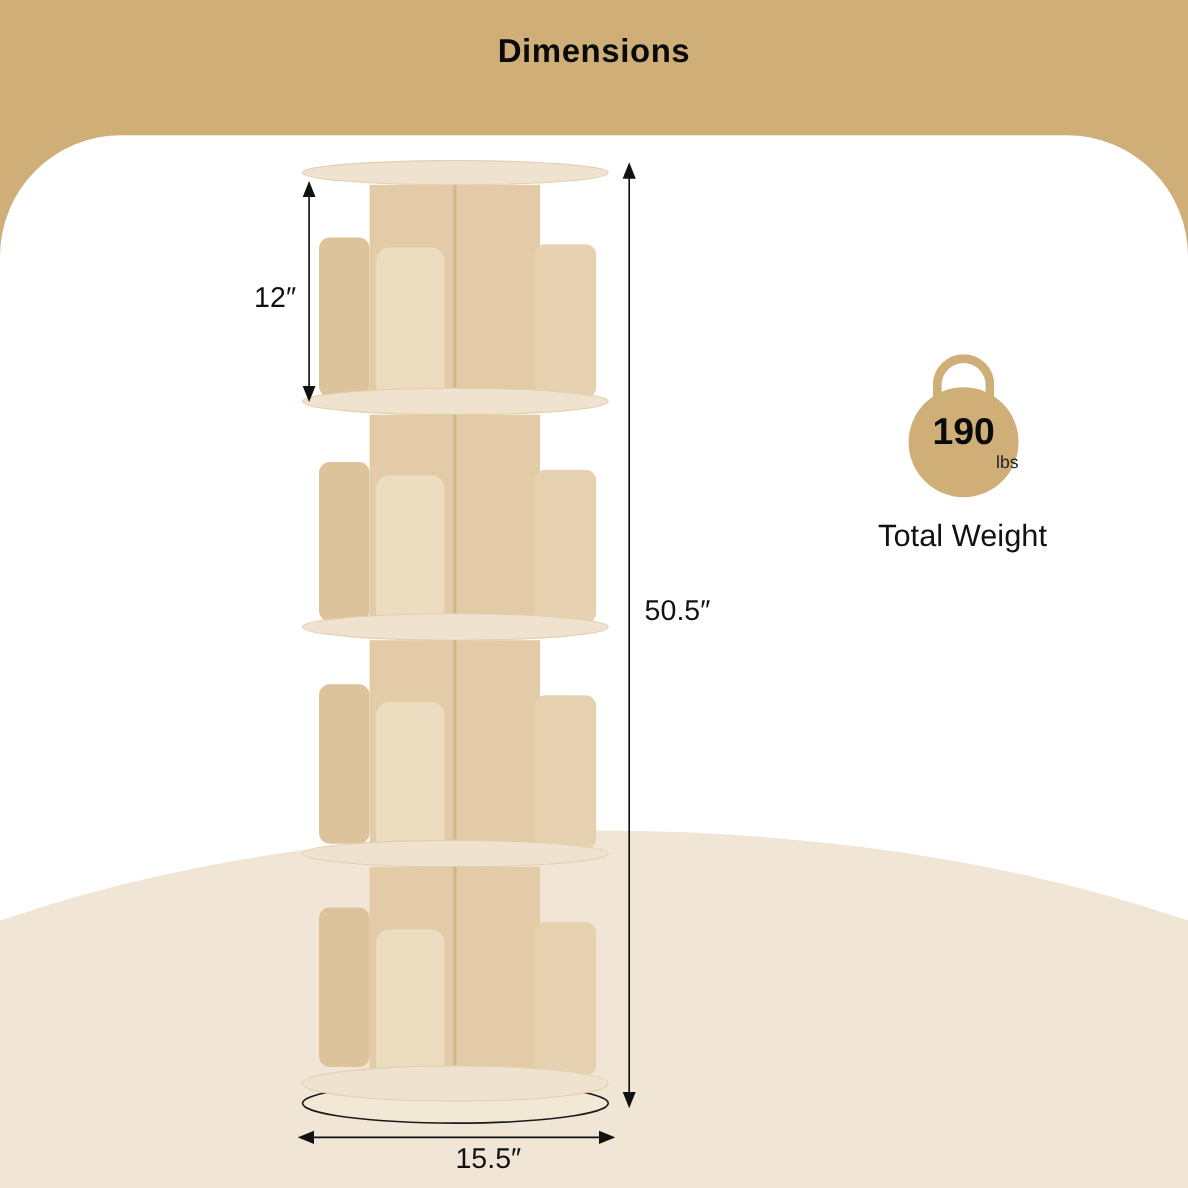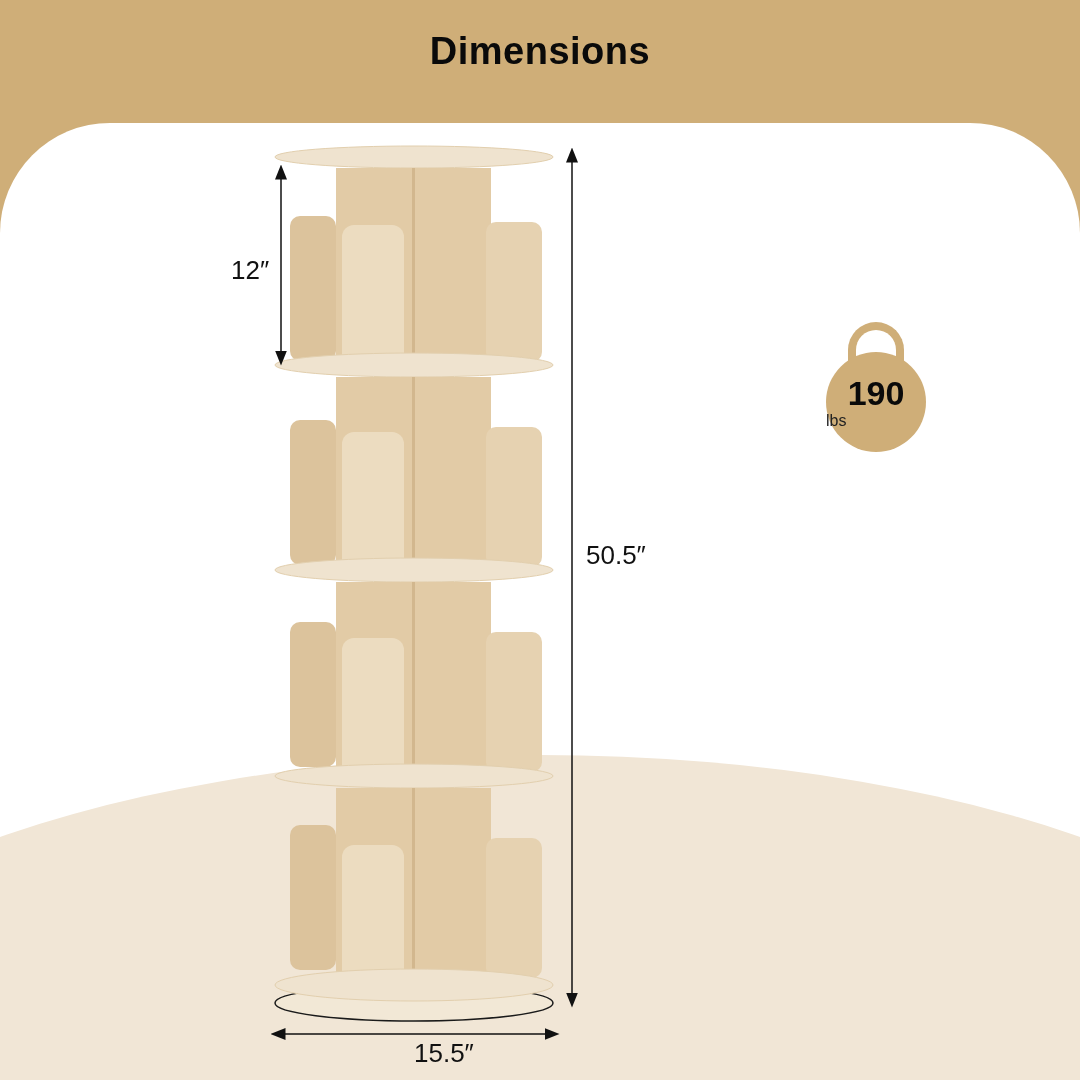--- a/index.html
+++ b/index.html
@@ -1,27 +1,27 @@
 <!DOCTYPE html>
 <html><head>
 <meta charset="utf-8">
 <style>
   html,body{margin:0;padding:0;}
   body{width:1080px;height:1080px;overflow:hidden;position:relative;background:#cfae78;font-family:"Liberation Sans",sans-serif;}
   .header{position:absolute;left:0;top:0;width:1080px;height:125px;background:#cfae78;}
-  .title{position:absolute;left:0;top:30px;width:1080px;text-align:center;font-size:38px;font-weight:bold;color:#0a0a0a;letter-spacing:0.5px;}
+  .title{position:absolute;left:0;top:30px;width:1080px;text-align:center;font-size:30px;font-weight:bold;color:#0a0a0a;letter-spacing:0.5px;}
   .panel{position:absolute;left:0;top:123px;width:1080px;height:957px;background:#ffffff;border-radius:110px 110px 0 0;overflow:hidden;}
   .floor{position:absolute;left:-300px;top:632px;width:1680px;height:700px;background:#f1e6d6;border-radius:50%;}
   svg{position:absolute;left:0;top:0;}
   .dim{position:absolute;font-size:26px;color:#111;text-align:right;}
   .weight-icon{position:absolute;left:826px;top:322px;width:100px;height:130px;}
   .handle{position:absolute;left:22px;top:0;width:56px;height:44px;border:8px solid #cfae78;border-bottom:none;border-radius:30px 30px 0 0;box-sizing:border-box;}
   .ball{position:absolute;left:0;top:30px;width:100px;height:100px;border-radius:50%;background:#cfae78;}
   .wnum{position:absolute;left:0;top:22px;width:100px;text-align:center;font-size:34px;font-weight:bold;color:#0a0a0a;}
-  .wunit{position:absolute;left:0;top:60px;width:100px;text-align:left;font-size:16px;color:#222;}
+  .wunit{position:absolute;left:0;top:60px;width:100px;text-align:right;font-size:16px;color:#222;}
   .wlabel{position:absolute;left:760px;top:470px;width:230px;text-align:center;font-size:28px;line-height:34px;color:#111;}
 </style>
 </head>
 <body>
 
 <div class="header">
   <div class="title">Dimensions</div>
 </div>
 
 <div class="panel">
@@ -83,13 +83,14 @@
 <div class="dim" style="left:386px;top:1038px;margin-left:28px;">15.5″</div>
 
 <div class="weight-icon">
   <div class="handle"></div>
   <div class="ball">
     <div class="wnum">190</div>
     <div class="wunit">lbs</div>
   </div>
 </div>
 <div class="wlabel">
+  <div>Total Weight</div>
 </div>
 
 </body></html>

